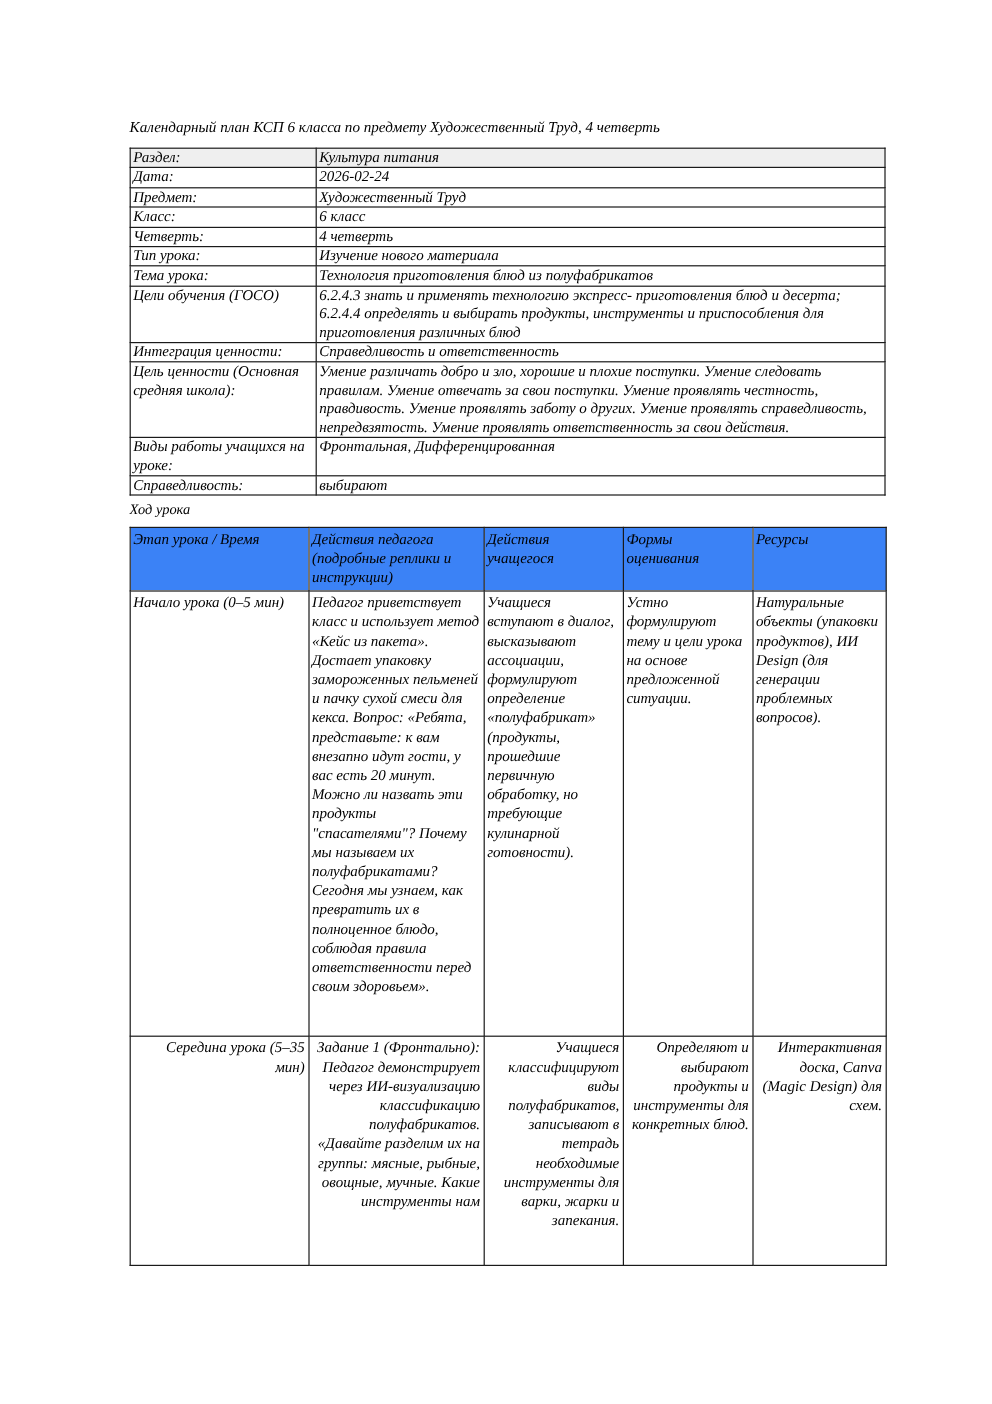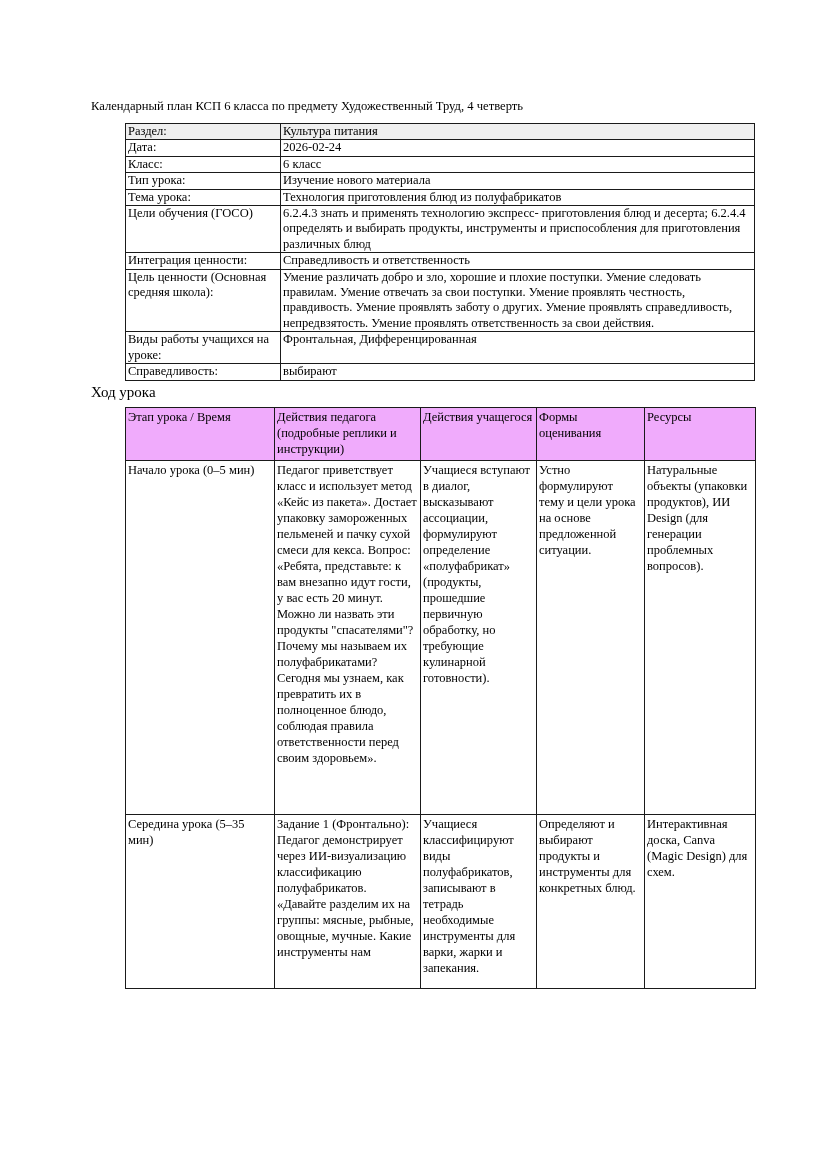--- a/index.html
+++ b/index.html
@@ -2,58 +2,58 @@
 <html><head>
 <meta charset="utf-8">
 <style>
   html,body { margin:0; padding:0; }
   body {
     width:827px; height:1170px;
     background:#ffffff; color:#000000;
     font-family:"Liberation Serif","DejaVu Serif",serif;
   }
   .page { position:relative; width:827px; height:1170px; overflow:hidden; background:#ffffff; }
-  .content { position:absolute; left:91px; top:99px; width:630px; }
+  .content { position:absolute; left:108px; top:99px; width:630px;font-style:italic; }
 
   .doc-title { font-size:12.6px; line-height:14px; margin:0 0 10px 0; font-weight:normal; }
 
-  table { border-collapse:collapse; width:630px; table-layout:fixed;margin-left:34px; }
+  table { border-collapse:collapse; width:630px; table-layout:fixed; }
   td, th {
     border:1px solid #1a1a1a;
     vertical-align:top;
     text-align:left;
     font-weight:normal;
     font-size:12.5px;
     padding:0 3px 0 2px;
     overflow:hidden;
     word-wrap:break-word;
   }
 
   
   .info-table td { line-height:15.4px; }
   .info-table col.c-label { width:155px; }
   .info-table tr.hdr td { background:#efefef; }
 
   
-  .section-heading { font-size:15px; line-height:15px; margin:4px 0 7px 0; }
+  .section-heading { font-size:12px; line-height:15px; margin:4px 0 7px 0; }
 
   
   .lesson-table col.lc1 { width:149px; }
   .lesson-table col.lc2 { width:146px; }
   .lesson-table col.lc3 { width:116px; }
   .lesson-table col.lc4 { width:108px; }
   .lesson-table col.lc5 { width:111px; }
   .lesson-table th {
-    background:#f0abfc;
+    background:#3b82f6;
     line-height:16px;
     padding:1px 3px 3px 2px;
   }
-  .lesson-table td { line-height:16px; padding:1px 3px 1px 2px; }
+  .lesson-table td { line-height:16px; padding:1px 3px 18px 2px; }
   .row-start .cellwrap { min-height:351px; }
-  .row-middle .cellwrap { height:171px; overflow:hidden; }
+  .row-middle .cellwrap { height:171px; overflow:hidden;text-align:right; }
 </style>
 </head>
 <body>
 
 <div class="page">
   <div class="content">
 
     <p class="doc-title">Календарный план КСП 6 класса по предмету Художественный Труд, 4 четверть</p>
 
     <table class="info-table">
@@ -64,22 +64,30 @@
       <tbody>
         <tr class="hdr">
           <td>Раздел:</td>
           <td>Культура питания</td>
         </tr>
         <tr>
           <td>Дата:</td>
           <td>2026-02-24</td>
         </tr>
         <tr>
+          <td>Предмет:</td>
+          <td>Художественный Труд</td>
+        </tr>
+        <tr>
           <td>Класс:</td>
           <td>6 класс</td>
+        </tr>
+        <tr>
+          <td>Четверть:</td>
+          <td>4 четверть</td>
         </tr>
         <tr>
           <td>Тип урока:</td>
           <td>Изучение нового материала</td>
         </tr>
         <tr>
           <td>Тема урока:</td>
           <td>Технология приготовления блюд из полуфабрикатов</td>
         </tr>
         <tr>

